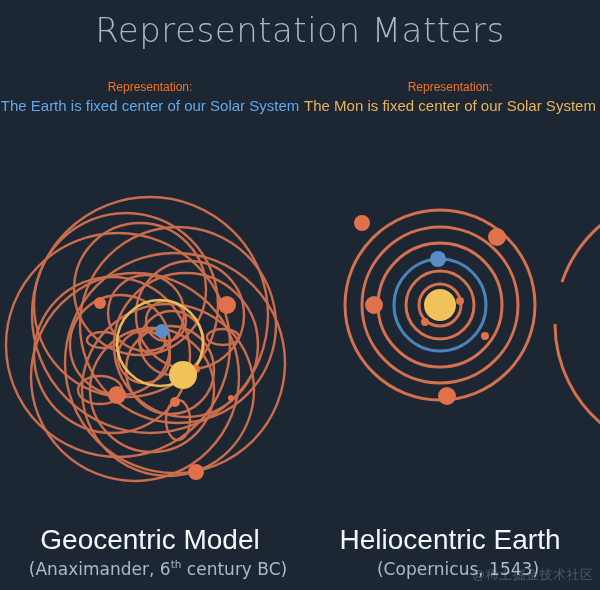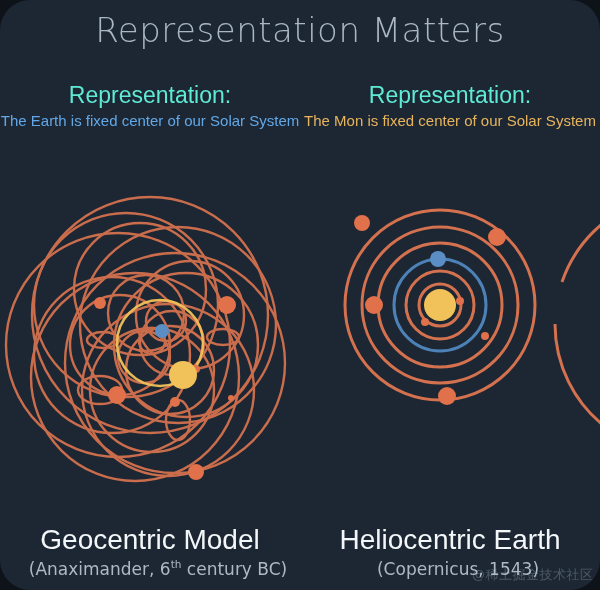--- a/index.html
+++ b/index.html
@@ -9,21 +9,20 @@
   }
   body {
     font-family: "Liberation Sans", sans-serif;
   }
   #slide {
     position: relative;
     width: 600px;
     height: 590px;
     background: #1c2733;
     overflow: hidden;
-    border-radius: 30px;
   }
   
   #title {
     position: absolute;
     top: 10px;
     left: 0;
     width: 600px;
     text-align: center;
     font-size: 34px;
     font-weight: 300;
@@ -44,22 +43,22 @@
   .caption-top {
     position: absolute;
     top: 0;
     left: 0;
     width: 300px;
     text-align: center;
     line-height: 1.33;
   }
   .caption-top .lead {
     display: block;
-    font-size: 23px;
-    color: #5eead4;
+    font-size: 12px;
+    color: #f97316;
     font-weight: 400;
   }
   .caption-top .detail {
     display: block;
     font-size: 15px;
     font-weight: 400;
   }
   #left-detail  { color: #62a8e8; }
   #right-detail { color: #e8b45c; }
 

